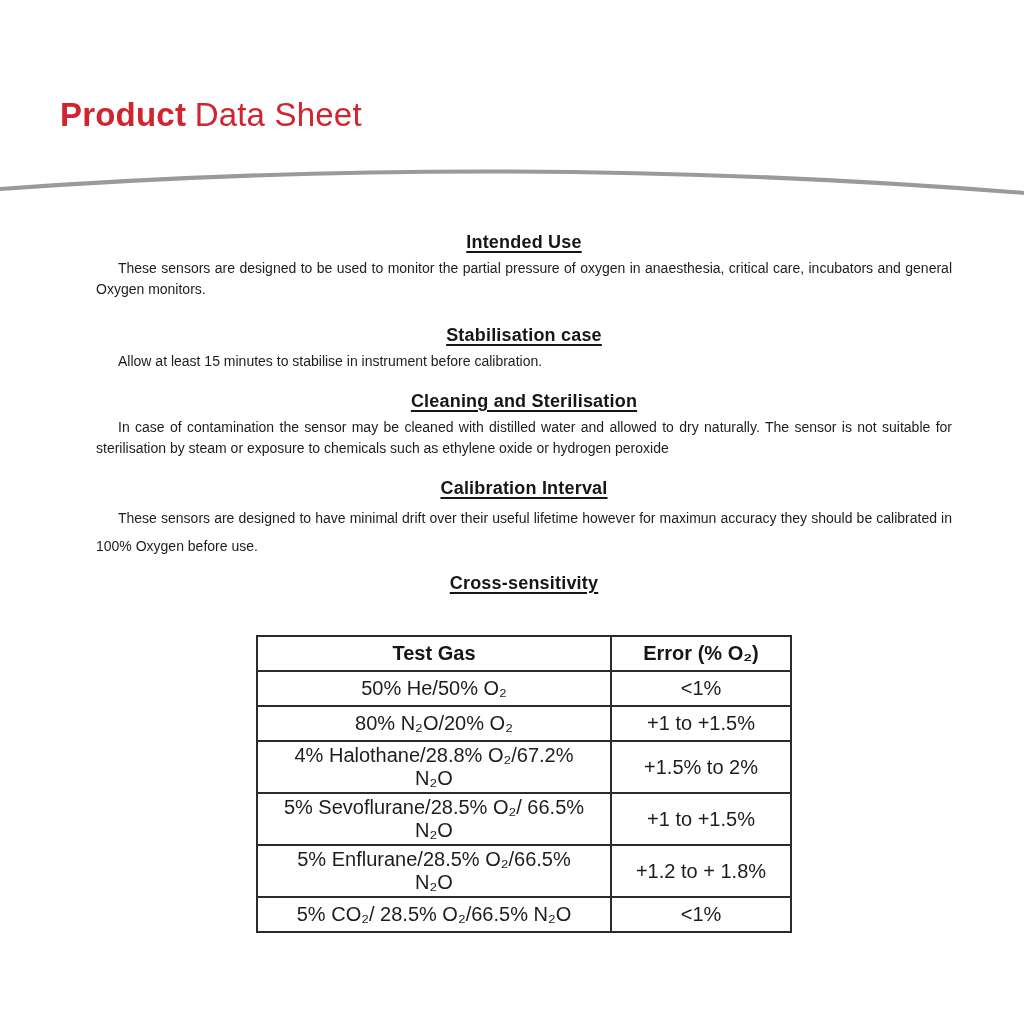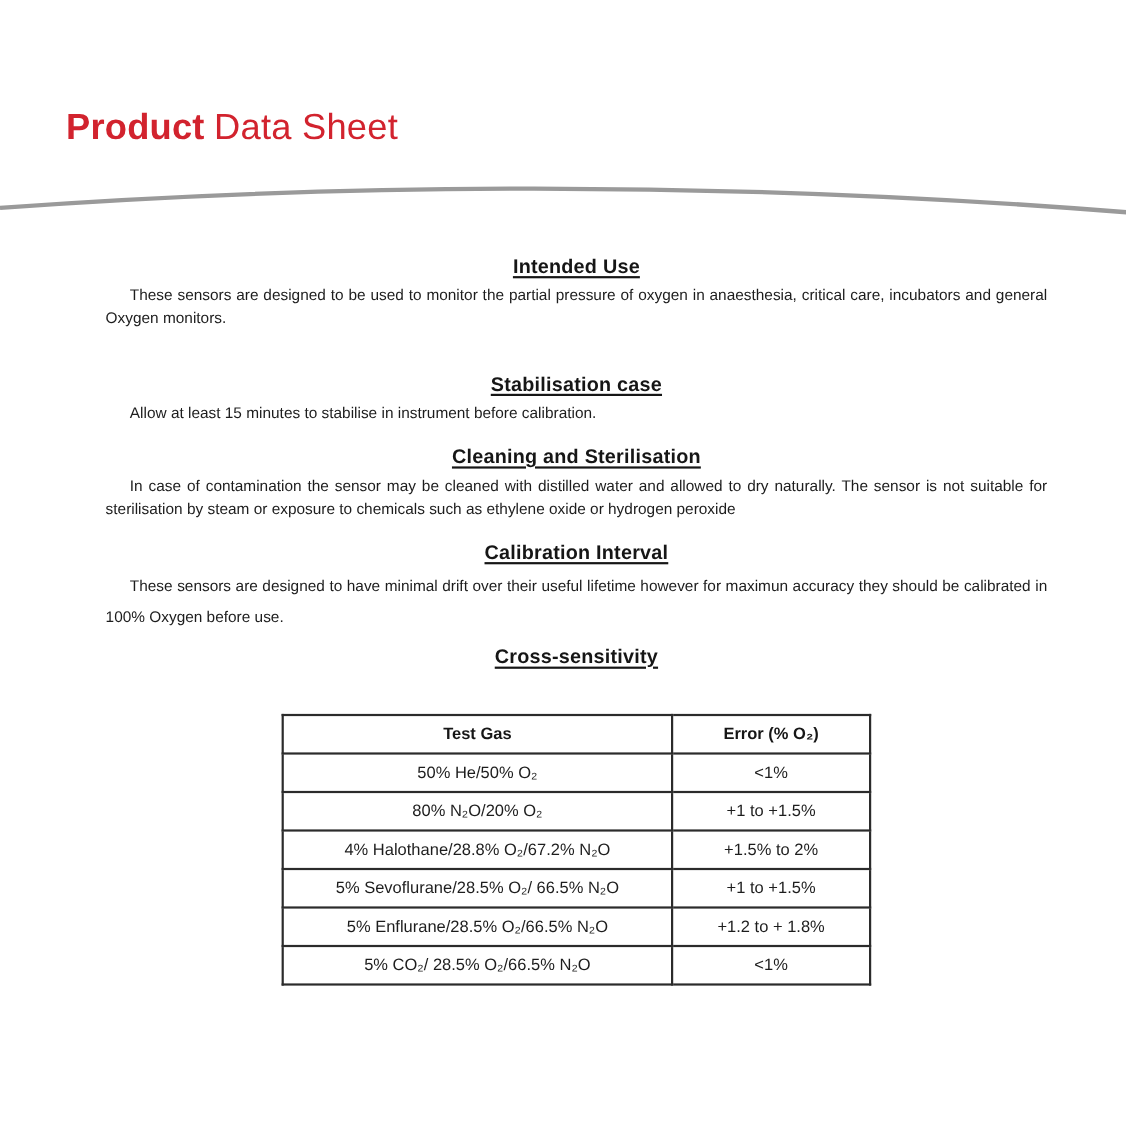--- a/index.html
+++ b/index.html
@@ -43,37 +43,37 @@
     color: #161616;
     margin-bottom: 5px;
   }
   .section-body {
     font-size: 14px;
     line-height: 21px;
     text-align: justify;
     text-indent: 22px;
     color: #1d1d1d;
   }
-  .sec-1 { margin-bottom: 39px; }
+  .sec-1 { margin-bottom: 25px; }
   .sec-2 { margin-bottom: 19px; }
   .sec-3 { margin-bottom: 19px; }
   .sec-4 { margin-bottom: 13px; }
   .sec-4 .section-body { line-height: 28px; }
   .cross-table {
     border-collapse: collapse;
     margin: 41px auto 0 auto;
     width: 534px;
     table-layout: fixed;
   }
   .cross-table th, .cross-table td {
     border: 2px solid #2b2b2b;
     height: 35px;
     text-align: center;
     vertical-align: middle;
-    font-size: 15px;
+    font-size: 20px;
     padding: 2px 22px;
   }
   .cross-table th { font-weight: bold; color: #161616; }
   .cross-table td { font-weight: normal; color: #1d1d1d; }
   .col-gas { width: 354px; }
   .col-error { width: 180px; }
 </style>
 </head>
 <body>
 

